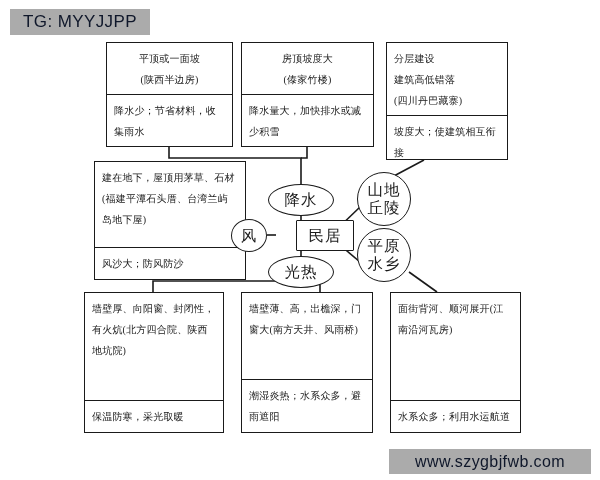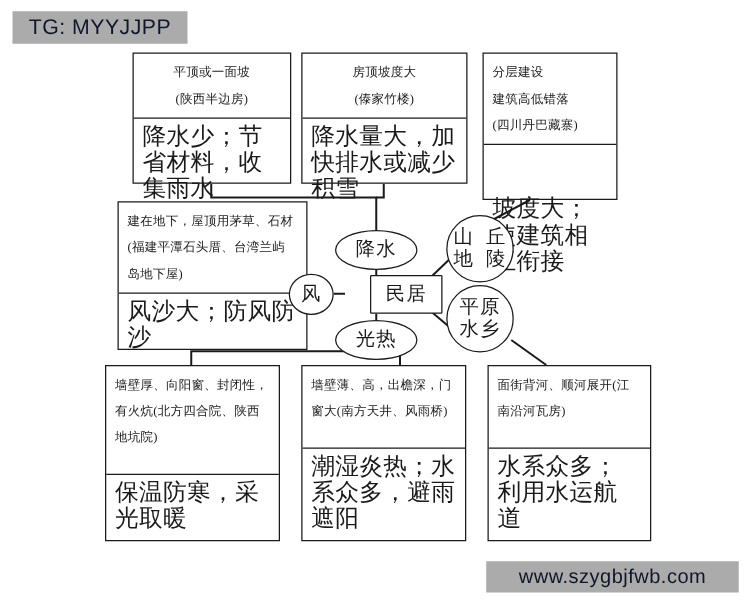--- a/index.html
+++ b/index.html
@@ -74,24 +74,23 @@
     box-sizing: border-box;
     border-bottom: 1.6px solid #1a1a1a;
     font-size: 10px;
     line-height: 21px;
     letter-spacing: 0.2px;
   }
   .fbox .bot {
     flex: 0 0 auto;
     padding: 5px 7px 5px 7px;
     box-sizing: border-box;
-    font-size: 19px;
+    font-size: 10px;
     line-height: 21px;
     letter-spacing: 0.2px;
-    font-family: Liberation Mono, monospace;
   }
   .ctr .top, .ctr .bot { text-align: center; }
 
   
   .node {
     position: absolute;
     border: 1.6px solid #1a1a1a;
     background: #ffffff;
     box-sizing: border-box;
     display: flex;
@@ -103,33 +102,33 @@
     letter-spacing: 1px;
     z-index: 3;
   }
   .ellipse { border-radius: 50%; }
   .circle  { border-radius: 50%; }
   .rect    { border-radius: 1px; margin-left: 20px; }
 
   
   #box-flatroof  { left: 106px; top: 42px;  width: 127px; height: 105px; }
   #box-steeproof { left: 241px; top: 42px;  width: 133px; height: 105px; }
-  #box-layered   { left: 386px; top: 42px;  width: 108px; height: 118px; gap: 37px; }
+  #box-layered   { left: 386px; top: 42px;  width: 122px; height: 118px; }
 
   #box-underground { left: 74px; top: 161px; width: 152px; height: 119px; margin-left: 20px; }
 
   #box-thickwall { left: 84px;  top: 292px; width: 140px; height: 141px; }
   #box-thinwall  { left: 241px; top: 292px; width: 132px; height: 141px; }
   #box-river     { left: 390px; top: 292px; width: 131px; height: 141px; }
 
   #node-jiangshui { left: 268px; top: 184px; width: 66px; height: 32px; }
   #node-guangre   { left: 268px; top: 256px; width: 66px; height: 32px; }
   #node-feng      { left: 231px; top: 219px; width: 36px; height: 33px; }
   #node-minju     { left: 276px; top: 220px; width: 58px; height: 31px; }
-  #node-shandi    { left: 357px; top: 172px; width: 54px; height: 54px; }
+  #node-shandi    { left: 357px; top: 172px; width: 54px; height: 54px; flex-direction: column; }
   #node-pingyuan  { left: 357px; top: 228px; width: 54px; height: 54px; flex-direction: column; }
   .node .ln { display: block; }
 </style>
 </head>
 <body>
 
 <div id="canvas">
 
   <svg id="links" viewBox="0 0 600 480" width="600" height="480">
 

